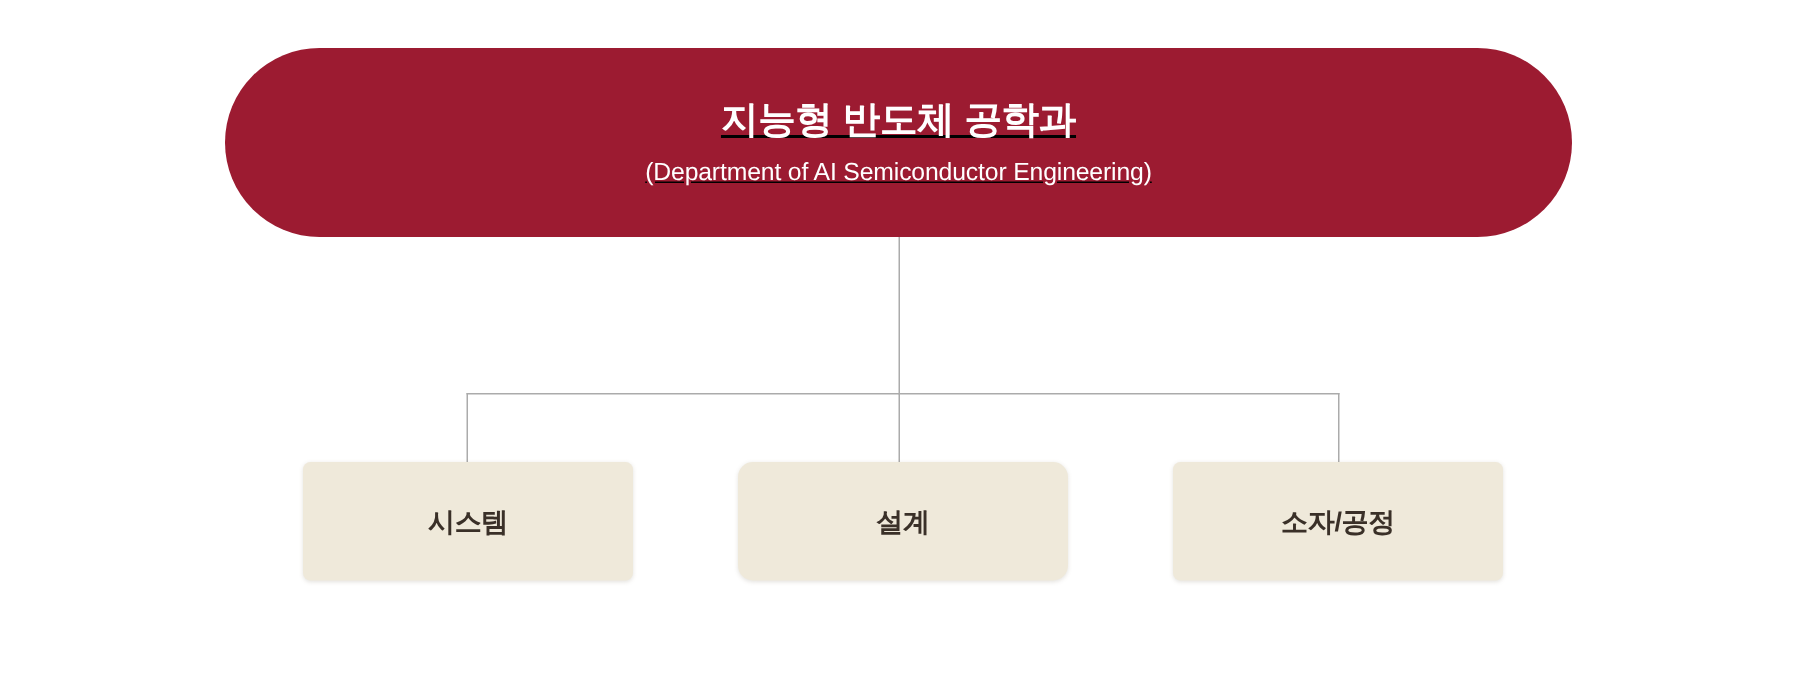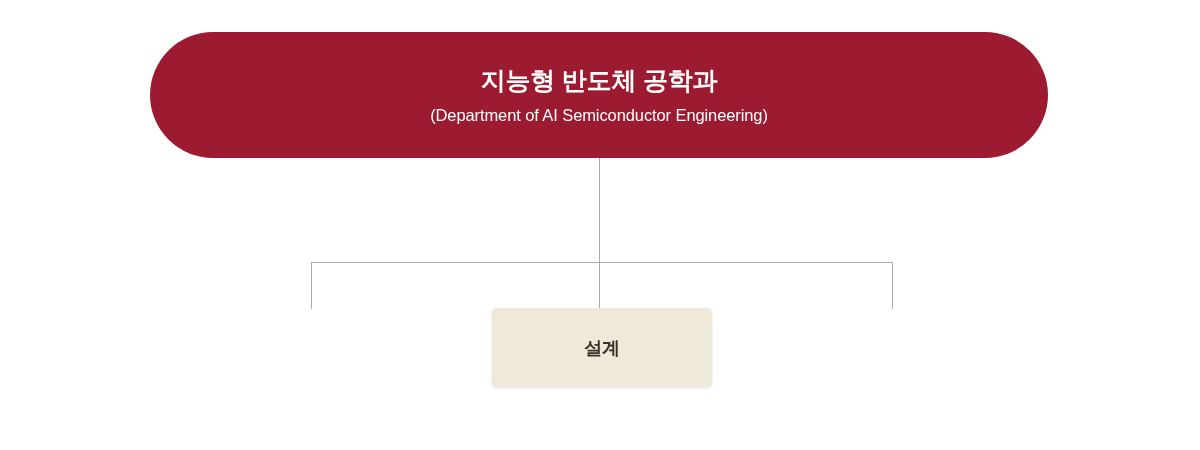--- a/index.html
+++ b/index.html
@@ -29,20 +29,21 @@
     width: 898px;
     height: 126px;
     background: #9c1b31;
     border-radius: 63px;
     display: flex;
     flex-direction: column;
     align-items: center;
     justify-content: center;
     box-sizing: border-box;
     padding-top: 2px;
+    text-decoration: underline;
   }
   .root-title {
     color: #ffffff;
     font-size: 25px;
     font-weight: bold;
     letter-spacing: -0.2px;
     line-height: 1.25;
     text-align: center;
     white-space: nowrap;
   }
@@ -91,21 +92,21 @@
     height: 79px;
     background: #efe9da;
     border-radius: 5px;
     box-shadow: 0 1px 3px rgba(120, 110, 90, 0.20);
     display: flex;
     align-items: center;
     justify-content: center;
     box-sizing: border-box;
   }
   .child-node-1 { left: 202px; }
-  .child-node-2 { left: 492px; }
+  .child-node-2 { left: 492px; border-radius: 10px; }
   .child-node-3 { left: 782px; }
 
   .child-label {
     color: #3a3028;
     font-size: 18px;
     font-weight: bold;
     letter-spacing: -0.2px;
     text-align: center;
     white-space: nowrap;
   }
@@ -119,19 +120,25 @@
     <div class="root-title">지능형 반도체 공학과</div>
     <div class="root-subtitle">(Department of AI Semiconductor Engineering)</div>
   </div>
 
   <div class="connector connector-trunk"></div>
   <div class="connector connector-bus"></div>
   <div class="connector connector-drop connector-drop-left"></div>
   <div class="connector connector-drop connector-drop-center"></div>
   <div class="connector connector-drop connector-drop-right"></div>
 
+  <div class="child-node child-node-1">
+    <div class="child-label">시스템</div>
+  </div>
 
   <div class="child-node child-node-2">
     <div class="child-label">설계</div>
   </div>
 
+  <div class="child-node child-node-3">
+    <div class="child-label">소자/공정</div>
+  </div>
 
 </div>
 
 </body></html>

